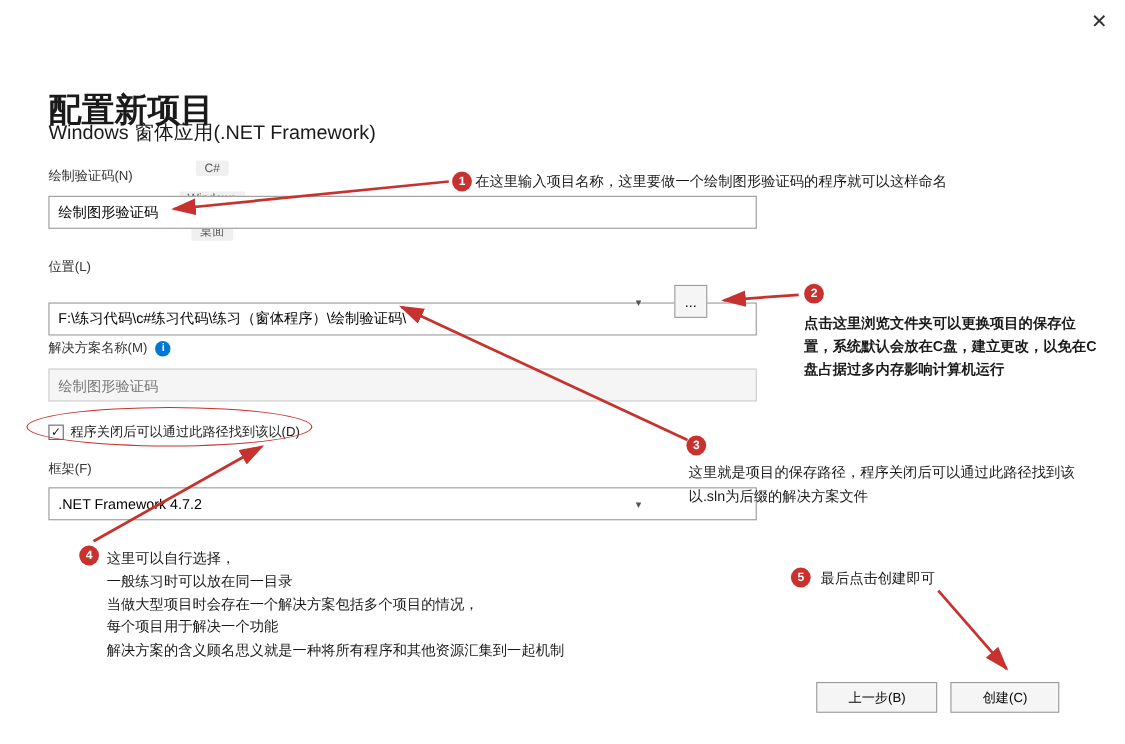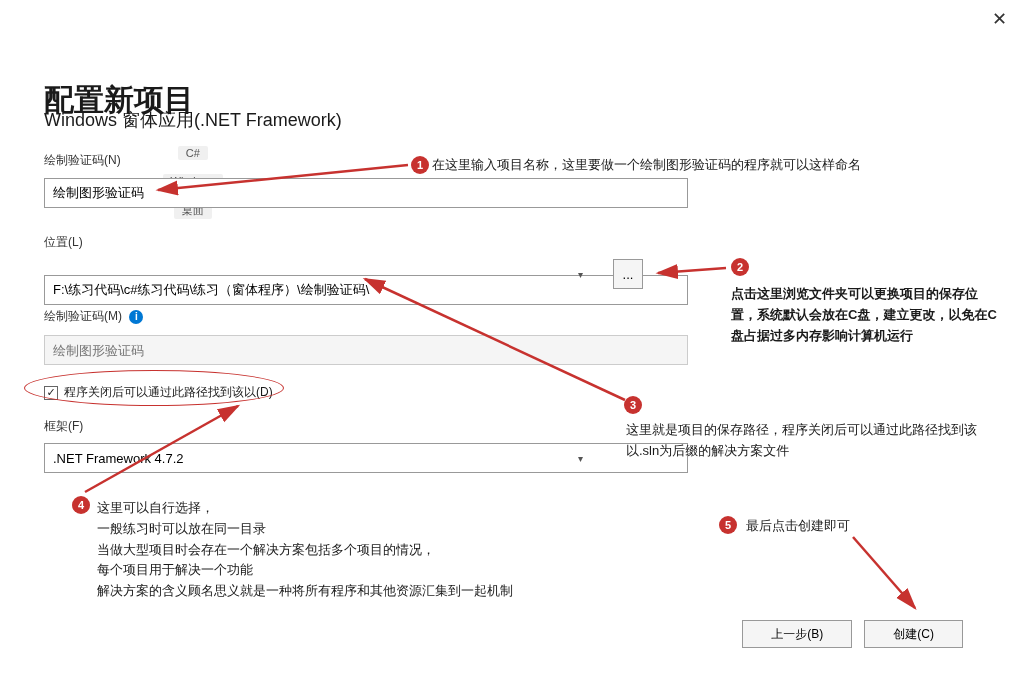--- a/index.html
+++ b/index.html
@@ -189,21 +189,21 @@
 
 <div class="label" style="top:152px;">绘制验证码(N)</div>
 <input class="input" style="top: 178px;" value="绘制图形验证码">
 
 <div class="label" style="top:234px;">位置(L)</div>
 <input class="input" style="top: 259px; margin-top: 16px;" value="F:\练习代码\c#练习代码\练习（窗体程序）\绘制验证码\">
 <span class="dropdown-arrow" style="left:578px; top:269px;">▾</span>
 <button class="browse-btn">...</button>
 
 <div class="label" style="top:308px;">
-  <span>绘制验证码(M)</span>
+  <span>解决方案名称(M)</span>
   <span class="info-icon">i</span>
 </div>
 <input class="input input-disabled" style="top: 335px;" disabled="" placeholder="绘制图形验证码">
 
 <div class="checkbox-row">
   <span class="checkbox">✓</span>
   <span>程序关闭后可以通过此路径找到该以(D)</span>
 </div>
 
 <div class="label" style="top:418px;">框架(F)</div>

